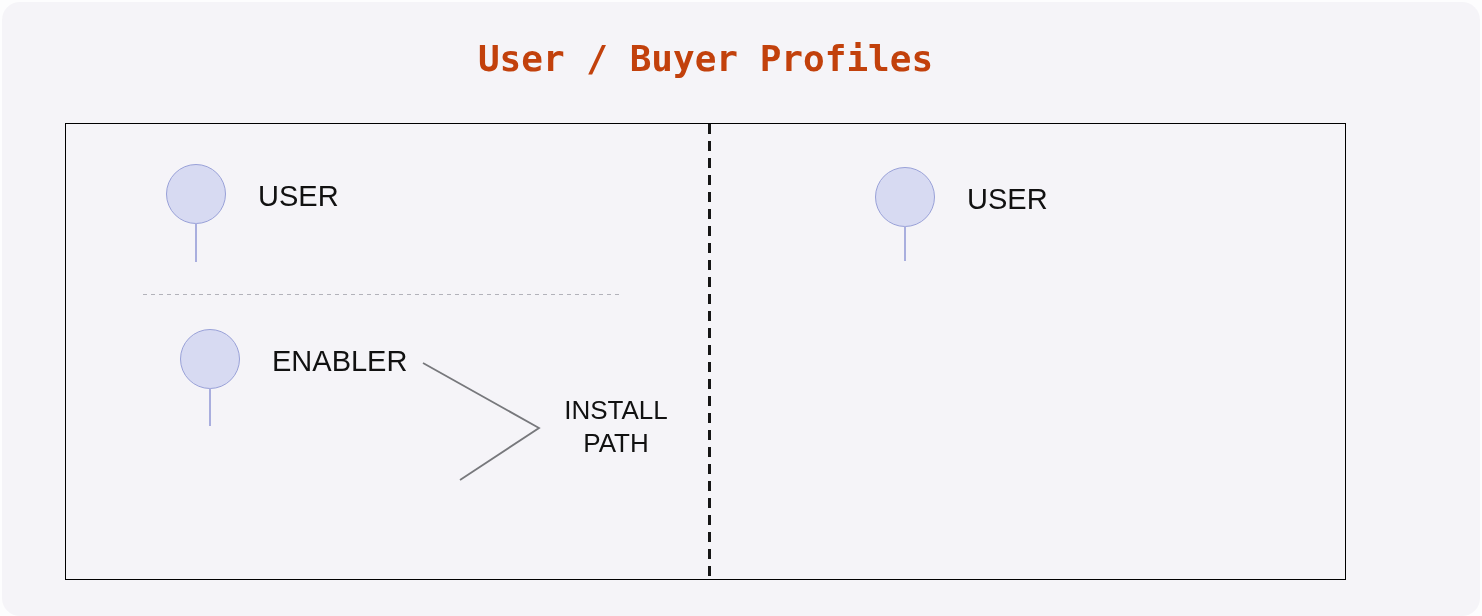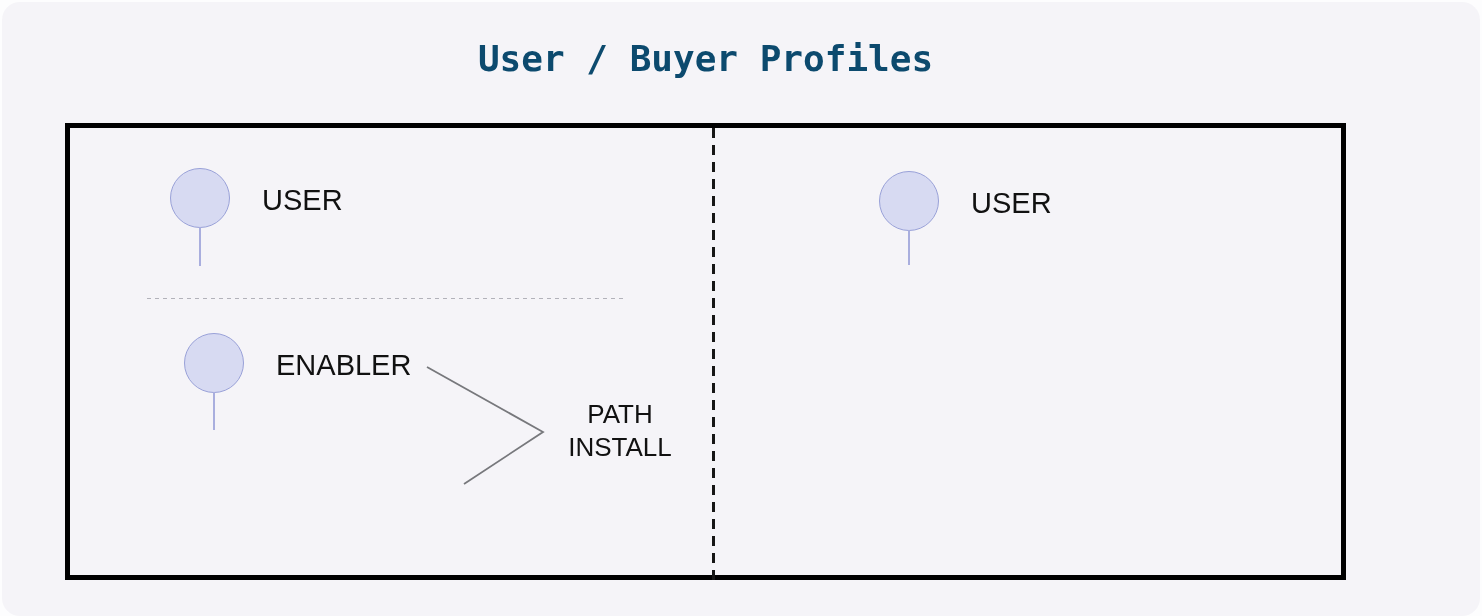--- a/index.html
+++ b/index.html
@@ -10,26 +10,26 @@
   }
   .screen{position:relative;width:1482px;height:616px;background:#fdfdfe;}
   .panel{
     position:absolute;left:2px;top:2px;width:1478px;height:614px;
     background:#f5f4f8;border-radius:18px;
   }
   .title{
     position:absolute;left:63px;top:36px;width:1281px;
     text-align:center;
     font-family:"DejaVu Sans Mono", monospace;
-    font-weight:bold;font-size:36px;color:#0c4a6e;
+    font-weight:bold;font-size:36px;color:#c2410c;
     letter-spacing:0px;white-space:nowrap;
   }
   .box{
     position:absolute;left:63px;top:121px;width:1281px;height:457px;
-    border:5px solid #000000;background:transparent;box-sizing:border-box;
+    border:1px solid #000000;background:transparent;box-sizing:border-box;
   }
   .vdivider{
     position:absolute;left:642px;top:0;width:3px;height:457px;
     background:repeating-linear-gradient(180deg,#161616 0 10px,transparent 10px 17px);
   }
   .hdivider{
     position:absolute;left:77px;top:170px;width:480px;height:1px;
     background:repeating-linear-gradient(90deg,#b2b2ba 0 4px,transparent 4px 8px);
   }
   .node{position:absolute;width:320px;height:100px;}
@@ -79,22 +79,22 @@
       <div class="node" style="left:114px;top:205px;">
         <div class="pin">
           <div class="pin-circle"></div>
           <div class="pin-stem" style="height:38px;"></div>
         </div>
         <div class="node-label">ENABLER</div>
       </div>
 
 
       <div class="annotation">
+        <div>INSTALL</div>
         <div>PATH</div>
-        <div>INSTALL</div>
       </div>
 
       <div class="node" style="left:809px;top:43px;">
         <div class="pin">
           <div class="pin-circle"></div>
           <div class="pin-stem" style="height:35px;"></div>
         </div>
         <div class="node-label">USER</div>
       </div>
 

